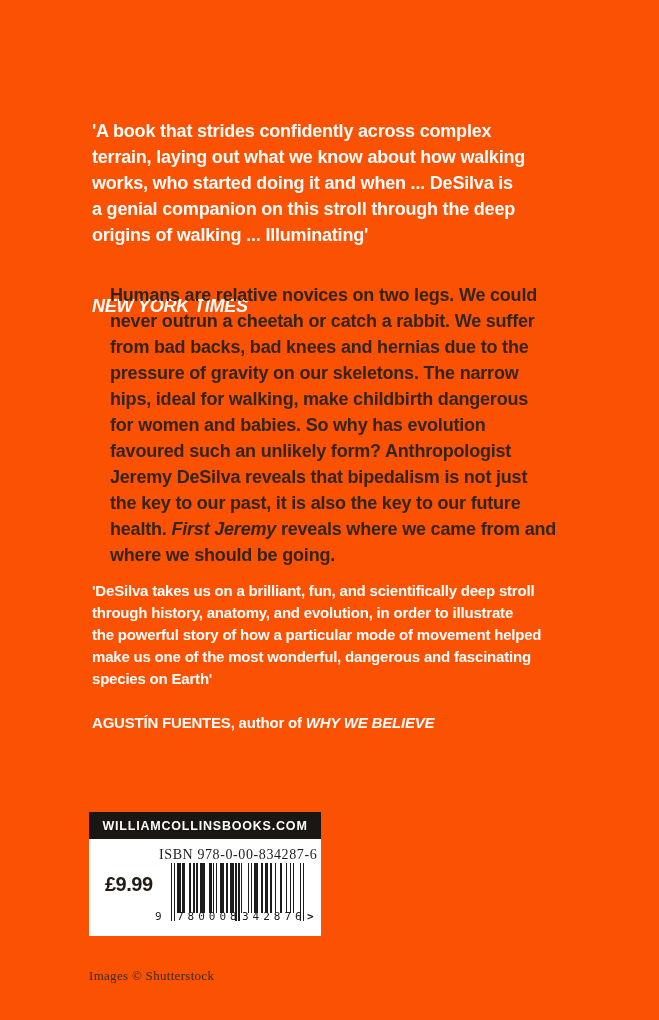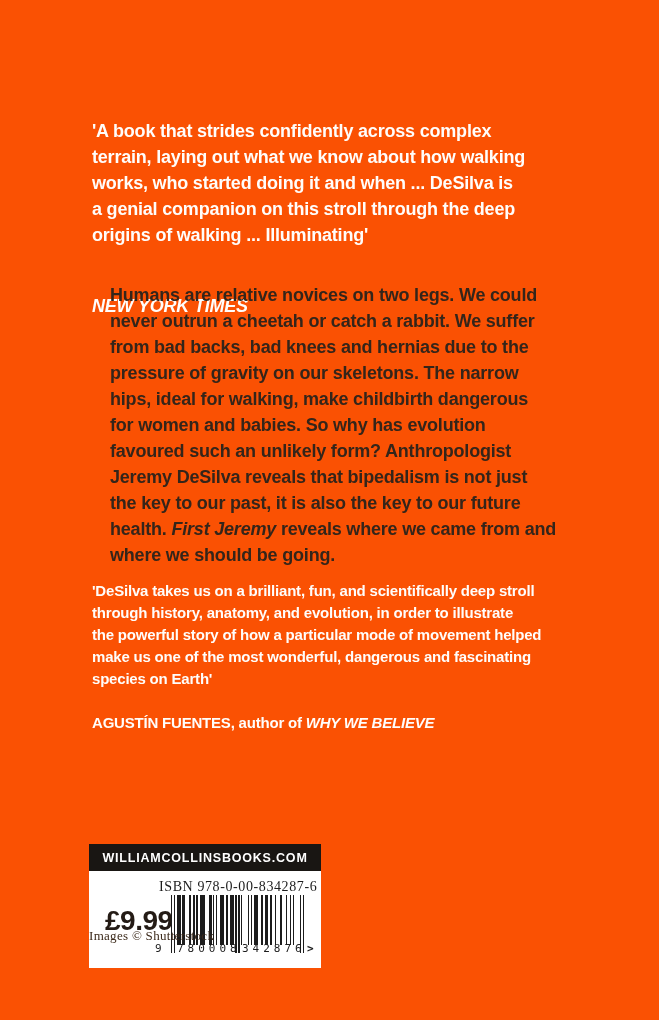--- a/index.html
+++ b/index.html
@@ -27,21 +27,21 @@
   .dark  { color: #34251A; }
   .q-large { font-size: 18px; line-height: 26px; }
   .q-small { font-size: 15px; line-height: 22px; }
   .attr { font-style: italic; margin-top: 19px; }
   .italic { font-style: italic; }
 
   
   .bc-label {
     position: absolute;
     left: 89px;
-    top: 844px;
+    top: 812px;
     width: 201px;
   }
   .bc-topbar {
     width: 232px;
     height: 27px;
     background: #191613;
     color: #FFFFFF;
     font-size: 12.5px;
     font-weight: 700;
     letter-spacing: 0.8px;
@@ -61,21 +61,21 @@
     font-family: Liberation Serif, serif;
     font-size: 14px;
     letter-spacing: 0.6px;
     color: #1C1C1C;
     white-space: nowrap;
   }
   .bc-price {
     position: absolute;
     left: 16px;
     top: 34px;
-    font-size: 28px;
+    font-size: 20px;
     font-weight: 700;
     letter-spacing: -0.5px;
     color: #241B15;
   }
   .bc-bars {
     position: absolute;
     left: 82px;
     top: 24px;
     width: 133px;
     height: 58px;
@@ -96,21 +96,21 @@
     white-space: nowrap;
   }
   .bc-digit-left  { left: 66px; }
   .bc-digit-g1    { left: 88px;  letter-spacing: 4px; }
   .bc-digit-g2    { left: 153px; letter-spacing: 4px; }
   .bc-digit-arrow { left: 218px; font-weight: 700; }
 
   .credit {
     position: absolute;
     left: 89px;
-    top: 928px;
+    top: 968px;
     font-family: "Liberation Serif", serif;
     font-size: 13px;
     letter-spacing: 0.3px;
     color: #3C2A1B;
   }
 </style>
 </head>
 <body>
 
 <div class="page">

